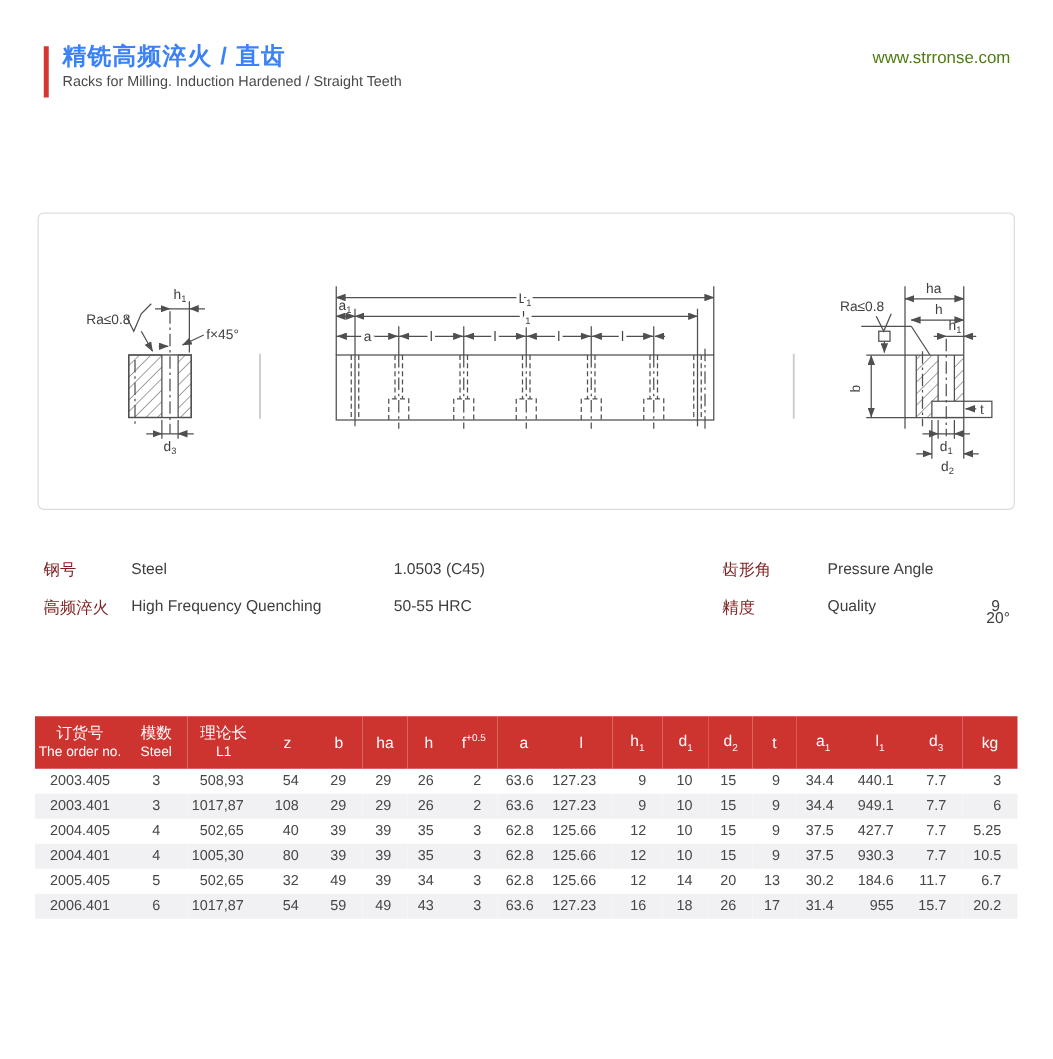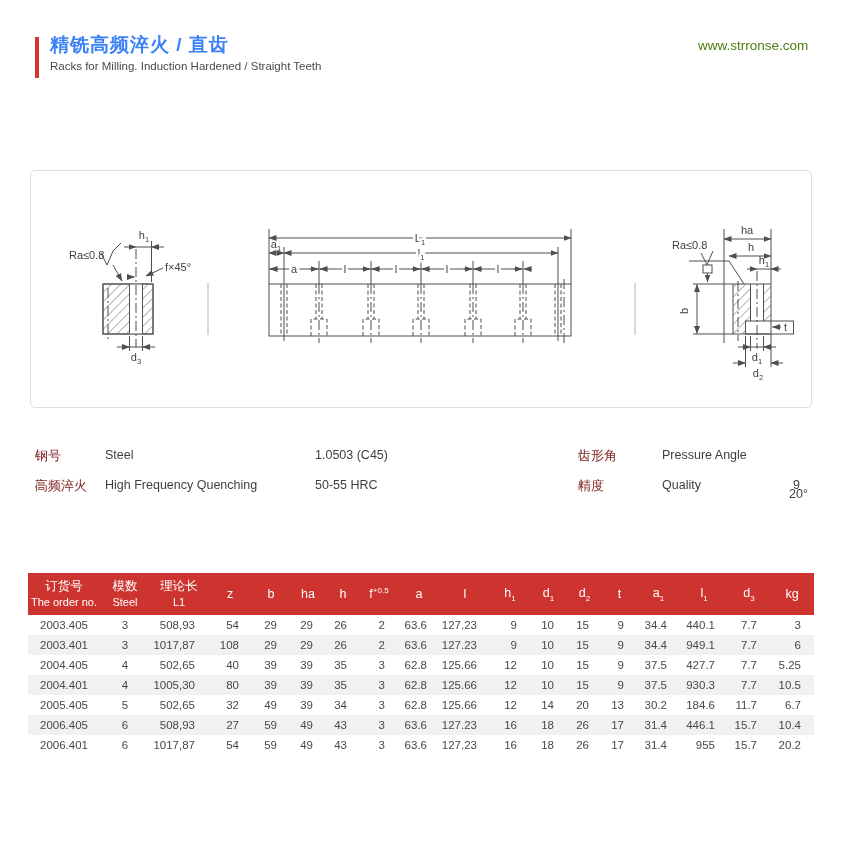--- a/index.html
+++ b/index.html
@@ -363,40 +363,20 @@
         <td>12</td>
         <td>14</td>
         <td>20</td>
         <td>13</td>
         <td>30.2</td>
         <td>184.6</td>
         <td>11.7</td>
         <td>6.7</td>
       </tr>
       <tr>
-        <td>2006.405</td>
-        <td>6</td>
-        <td>508,93</td>
-        <td>27</td>
-        <td>59</td>
-        <td>49</td>
-        <td>43</td>
-        <td>3</td>
-        <td>63.6</td>
-        <td>127.23</td>
-        <td>16</td>
-        <td>18</td>
-        <td>26</td>
-        <td>17</td>
-        <td>31.4</td>
-        <td>446.1</td>
-        <td>15.7</td>
-        <td>10.4</td>
-      </tr>
-      <tr>
         <td>2006.401</td>
         <td>6</td>
         <td>1017,87</td>
         <td>54</td>
         <td>59</td>
         <td>49</td>
         <td>43</td>
         <td>3</td>
         <td>63.6</td>
         <td>127.23</td>

